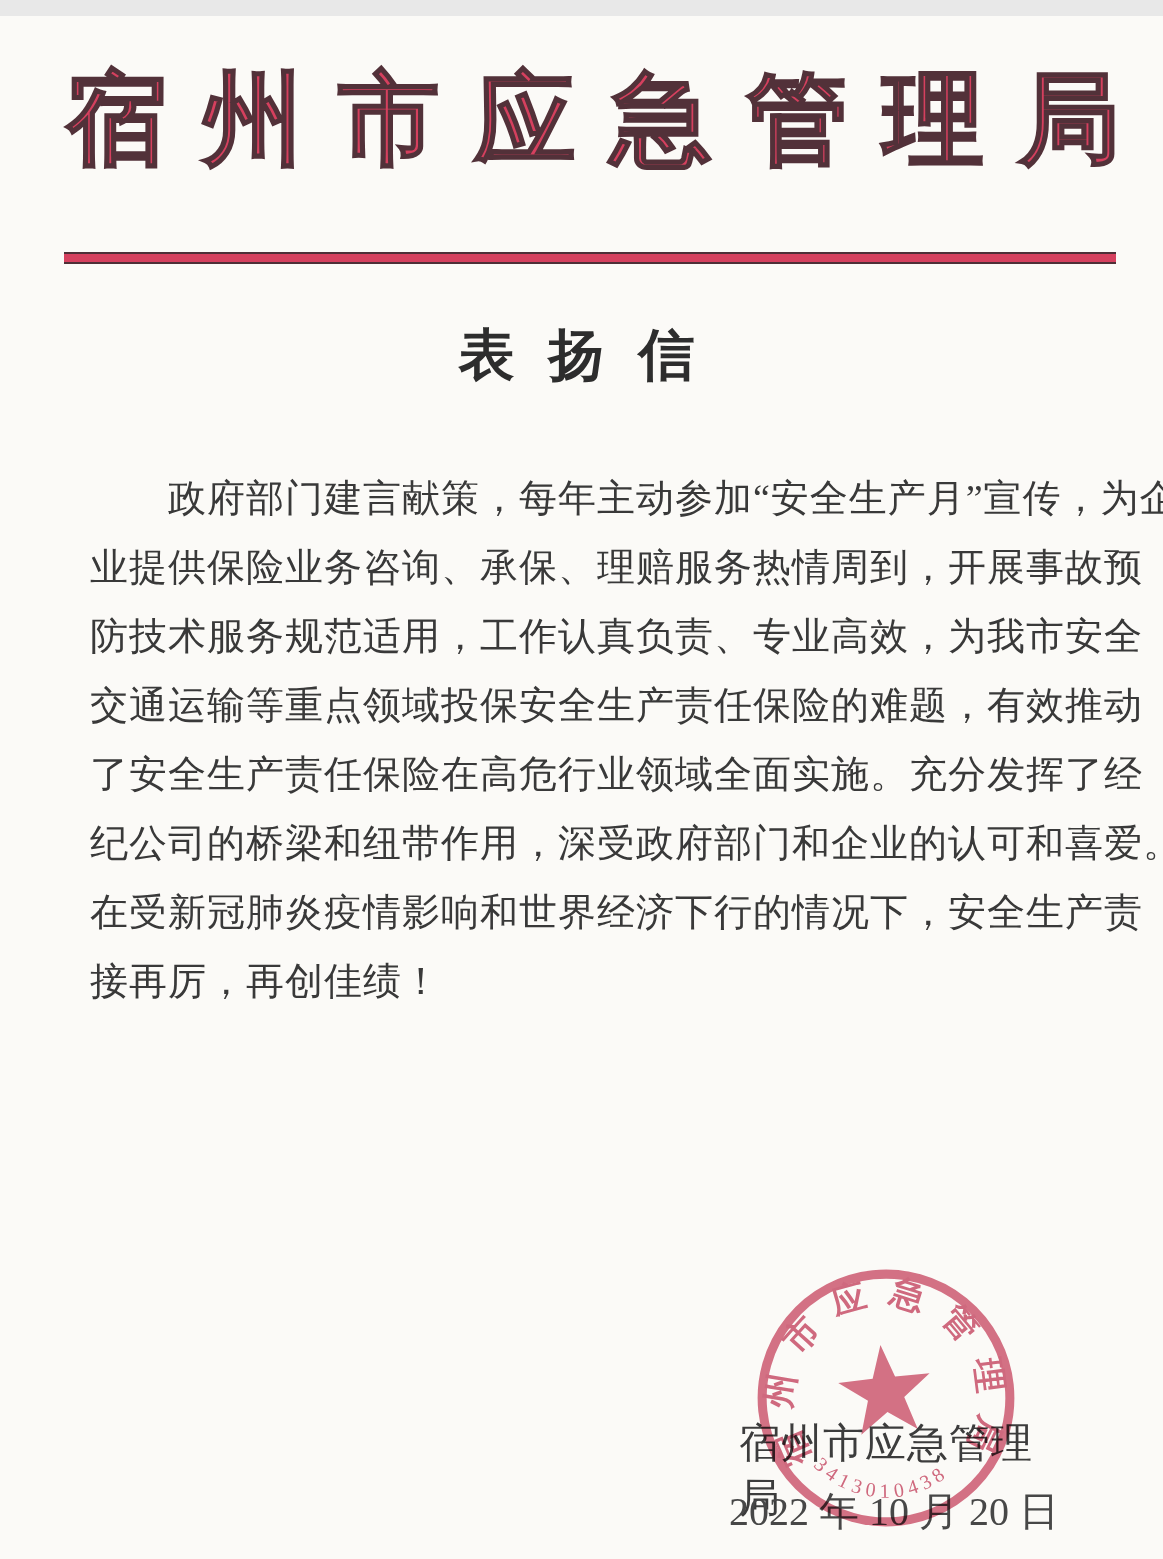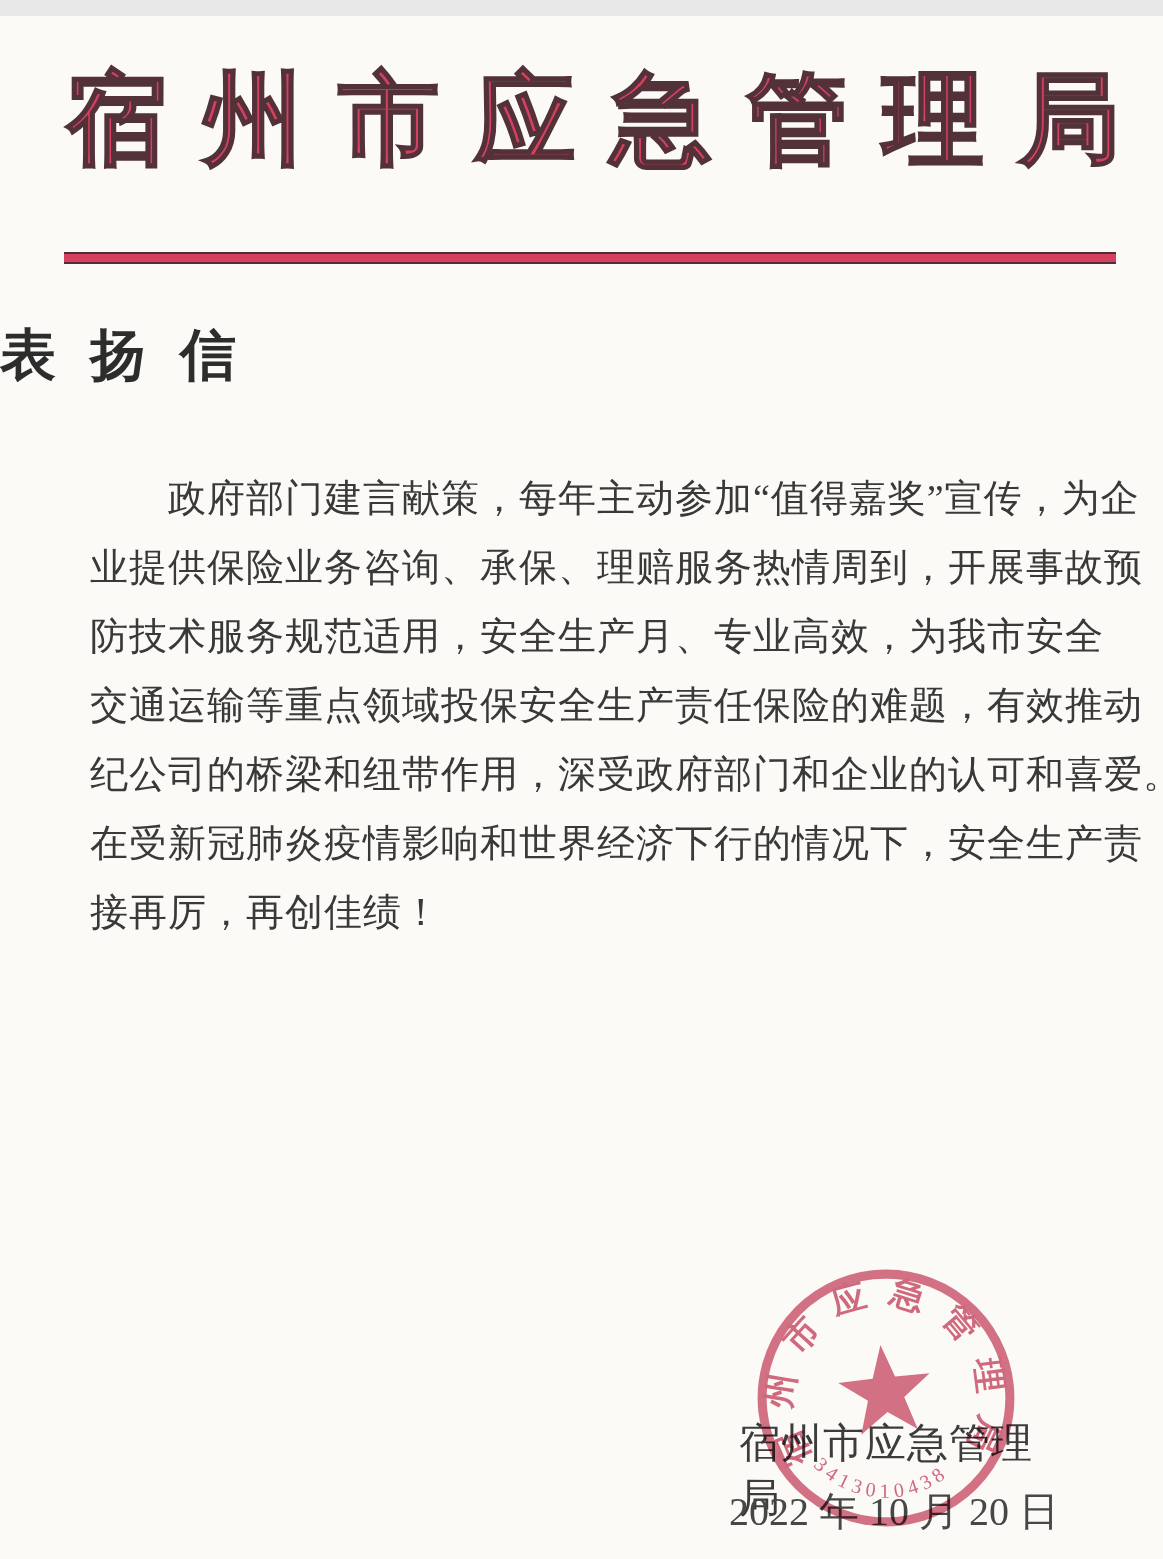--- a/index.html
+++ b/index.html
@@ -28,21 +28,21 @@
     position:absolute; left:64px; top:236px;
     width:1052px; height:8px;
     background:#d5405e;
     border-top:2px solid #4e2f37;
     border-bottom:2px solid #4e2f37;
   }
 
   
   .letter-title {
     position:absolute; left:0; top:302px; width:100%;
-    margin:0; text-align:left;
+    margin:0; text-align:center;
     font-size:56px; font-weight:700; letter-spacing:10px;
     color:#2d2d2d;
   }
 
   
   .body {
     position:absolute; left:90px; top:448px; width:1045px;
     font-size:38px; line-height:69px; letter-spacing:1px;
     color:#393939;
   }
@@ -83,29 +83,30 @@
   </header>
 
   <div class="divider"></div>
 
   <h2 class="letter-title">表 扬 信</h2>
 
   <main class="body">
     <div class="paragraph">
 
 
-        <p class="line">政府部门建言献策，每年主动参加“值得嘉奖”宣传，为企</p>
+        <p class="line">政府部门建言献策，每年主动参加“安全生产月”宣传，为企</p>
 
         <p class="line">业提供保险业务咨询、承保、理赔服务热情周到，开展事故预</p>
 
-        <p class="line">防技术服务规范适用，安全生产月、专业高效，为我市安全</p>
+        <p class="line">防技术服务规范适用，工作认真负责、专业高效，为我市安全</p>
 
 
         <p class="line">交通运输等重点领域投保安全生产责任保险的难题，有效推动</p>
 
+        <p class="line">了安全生产责任保险在高危行业领域全面实施。充分发挥了经</p>
 
         <p class="line">纪公司的桥梁和纽带作用，深受政府部门和企业的认可和喜爱。</p>
 
         <p class="line">在受新冠肺炎疫情影响和世界经济下行的情况下，安全生产责</p>
 
 
         <p class="line">接再厉，再创佳绩！</p>
       </div>
   </main>
 

